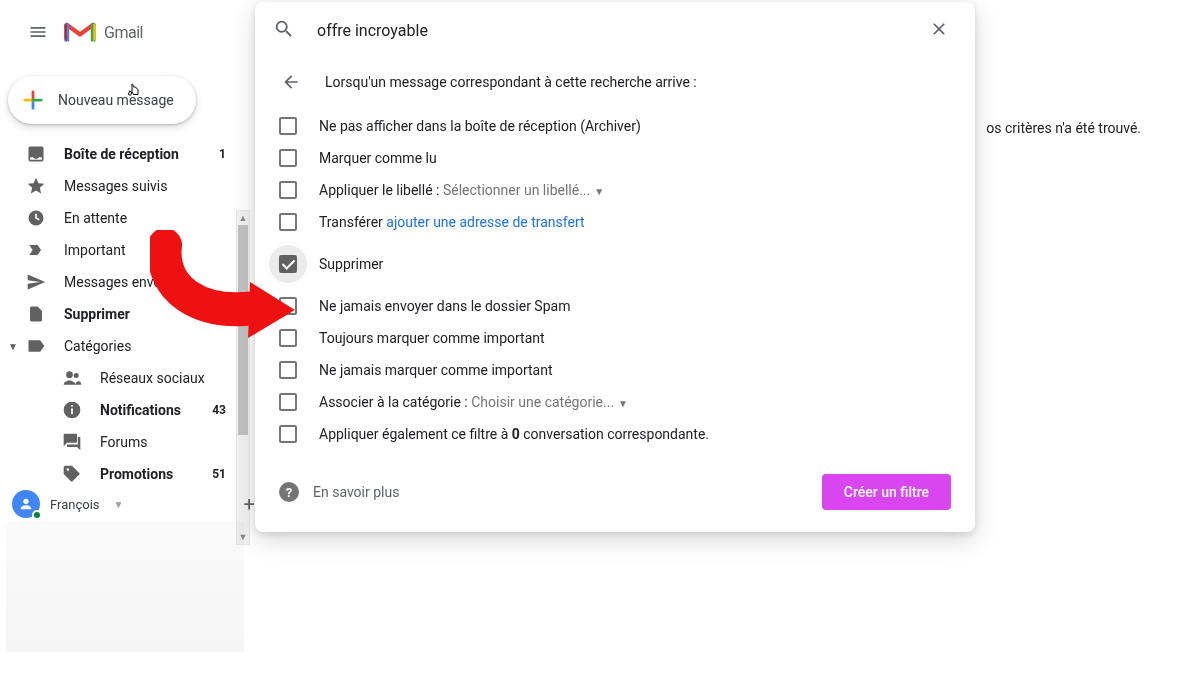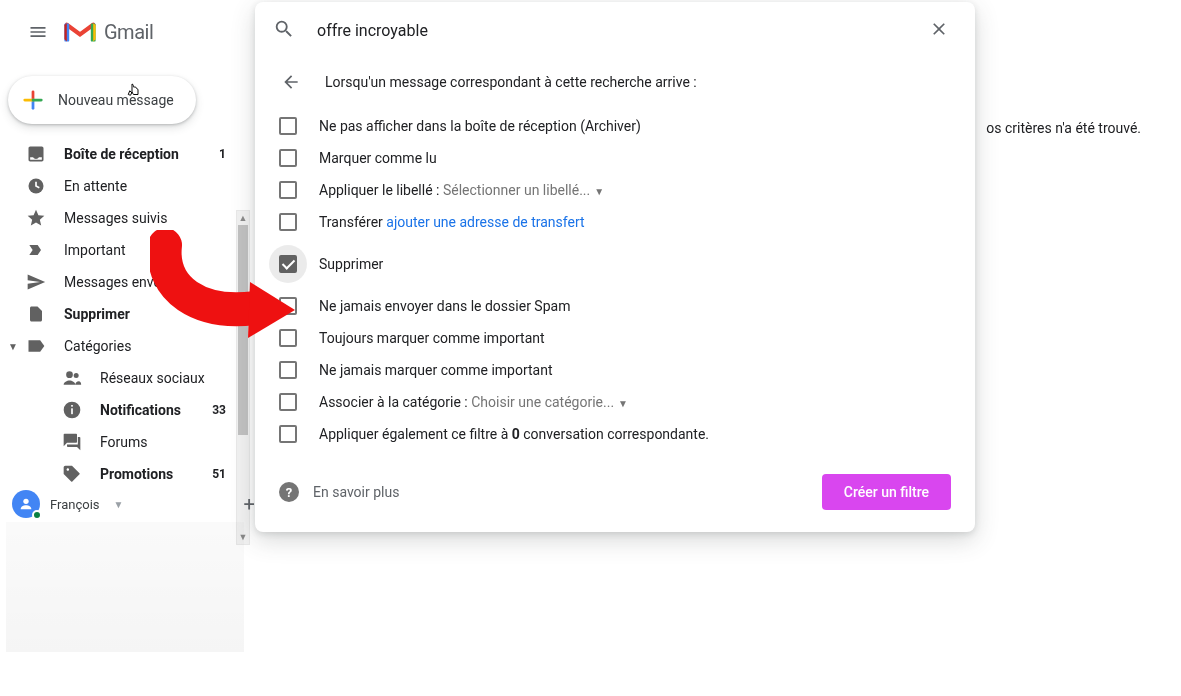--- a/index.html
+++ b/index.html
@@ -14,21 +14,21 @@
     position: relative;
   }
   .header {
     display: flex;
     align-items: center;
     height: 64px;
     padding: 0 16px;
   }
   .menu-btn { width:44px;height:44px;display:flex;align-items:center;justify-content:center;border-radius:50%;cursor:pointer;color:#5f6368; }
   .logo { display:flex;align-items:center;margin-left:4px; gap:8px; }
-  .logo-text { font-size:20px;color:#5f6368; letter-spacing:-0.5px; }
+  .logo-text { font-size:16px;color:#5f6368; letter-spacing:-0.5px; }
   .gmail-m { width:32px;height:24px; }
 
   .sidebar {
     position:absolute; left:0; top:70px; width:250px;
   }
   .compose {
     margin:6px 0 14px 8px;
     display:inline-flex;align-items:center;
     height:48px;padding:0 22px 0 14px;
     border-radius:24px;
@@ -190,33 +190,33 @@
           <svg width="20" height="20" viewBox="0 0 24 24" fill="#616161">
             <path d="M19 3H5c-1.1 0-2 .9-2 2v14c0 1.1.9 2 2 2h14c1.1 0 2-.9 2-2V5c0-1.1-.9-2-2-2zm0 16H5v-3h3.56c.69 1.19 1.97 2 3.44 2s2.75-.81 3.44-2H19v3z"></path>
           </svg>
         </span>
       <span class="lbl">Boîte de réception</span>
       <span class="count">1</span>
     </div>
     <div class="nav-item">
       <span class="icon">
           <svg width="20" height="20" viewBox="0 0 24 24" fill="#616161">
+            <path d="M12 17.3l6.2 3.7-1.6-7 5.4-4.7-7.1-.6L12 2 9.1 8.7 2 9.3l5.4 4.7-1.6 7z"></path>
+          </svg>
+        </span>
+      <span class="lbl">Messages suivis</span>
+    </div>
+    <div class="nav-item">
+      <span class="icon">
+          <svg width="20" height="20" viewBox="0 0 24 24" fill="#616161">
             <circle cx="12" cy="12" r="9"></circle>
             <path d="M12 7v5l4 2" stroke="#fff" stroke-width="2" fill="none"></path>
           </svg>
         </span>
       <span class="lbl">En attente</span>
-    </div>
-    <div class="nav-item">
-      <span class="icon">
-          <svg width="20" height="20" viewBox="0 0 24 24" fill="#616161">
-            <path d="M12 17.3l6.2 3.7-1.6-7 5.4-4.7-7.1-.6L12 2 9.1 8.7 2 9.3l5.4 4.7-1.6 7z"></path>
-          </svg>
-        </span>
-      <span class="lbl">Messages suivis</span>
     </div>
     <div class="nav-item">
       <span class="icon">
           <svg width="20" height="20" viewBox="0 0 24 24" fill="#616161">
             <path d="M4 6h10l4 6-4 6H4l4-6z"></path>
           </svg>
         </span>
       <span class="lbl">Important</span>
     </div>
     <div class="nav-item">
@@ -258,21 +258,21 @@
       </div>
       <div class="nav-item bold">
         <span class="icon">
             <svg width="20" height="20" viewBox="0 0 24 24" fill="#616161">
               <circle cx="12" cy="12" r="10"></circle>
               <rect x="11" y="10" width="2" height="7" fill="#fff"></rect>
               <rect x="11" y="6" width="2" height="2" fill="#fff"></rect>
             </svg>
           </span>
         <span class="lbl">Notifications</span>
-        <span class="count">33</span>
+        <span class="count">43</span>
       </div>
       <div class="nav-item">
         <span class="icon">
             <svg width="20" height="20" viewBox="0 0 24 24" fill="#616161">
               <path d="M21 6h-2v9H6v2c0 .6.4 1 1 1h11l4 4V7c0-.6-.4-1-1-1zM17 2H3c-.6 0-1 .4-1 1v14l4-4h11c.6 0 1-.4 1-1V3c0-.6-.4-1-1-1z"></path>
             </svg>
           </span>
         <span class="lbl">Forums</span>
       </div>
       <div class="nav-item bold">

